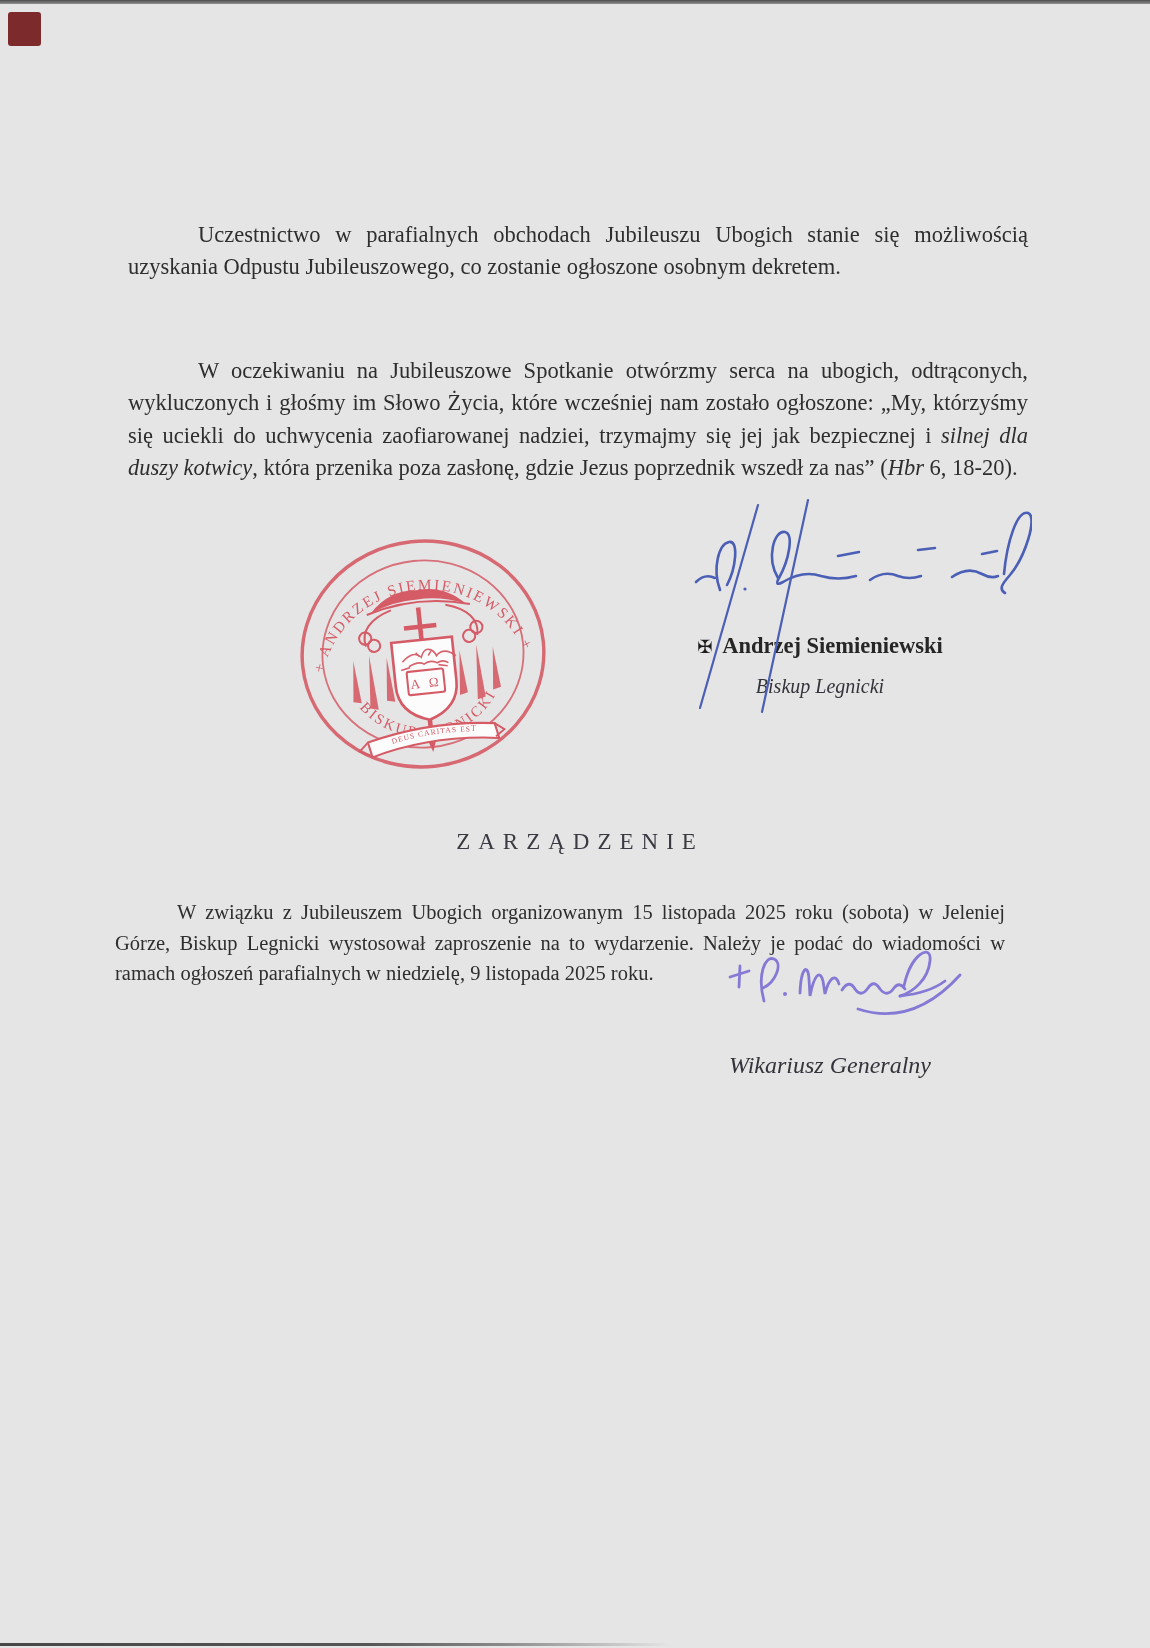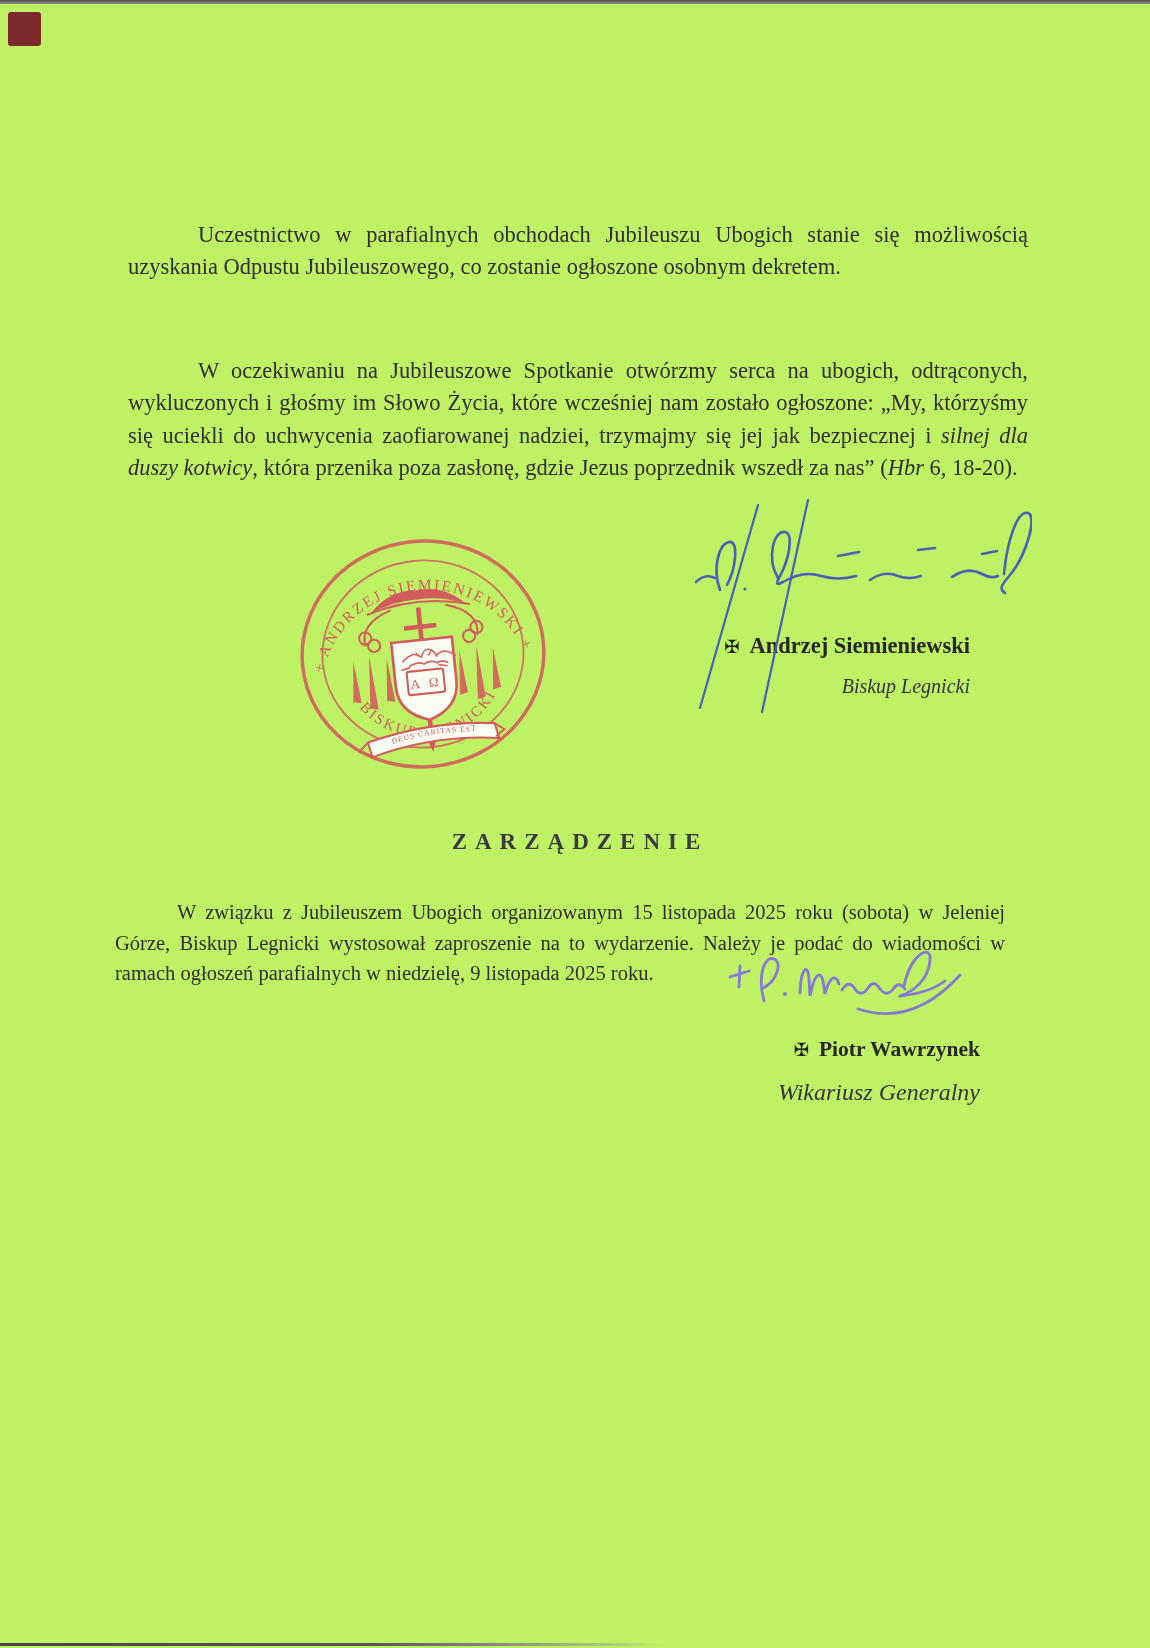--- a/index.html
+++ b/index.html
@@ -1,44 +1,44 @@
 <!DOCTYPE html>
 <html style="--stamp-color: #d4505c; --ink-1: #4a5fb5; --ink-2: #8579d6; --corner-color: #7c2a2b;"><head>
 <meta charset="utf-8">
 <style>
   html,body{margin:0;padding:0;background:#ffffff;}
   .page{
-    position:relative;width:1150px;height:1648px;background:#bef264;
+    position:relative;width:1150px;height:1648px;background:#e5e5e5;
     font-family:"Liberation Serif", serif;color:#2d2d2d;overflow:hidden;
   }
   .scan-top-bar{position:absolute;left:0;top:0;width:100%;height:4px;
     background:linear-gradient(to bottom,#4d4d4d,#909090);}
   .scan-bottom-line{position:absolute;left:0;bottom:2px;height:3px;width:670px;
     background:linear-gradient(to right,#474747 0%,#565656 55%,#8a8a8a 75%,rgba(140,140,140,0) 100%);}
   .corner-mark{position:absolute;left:8px;top:12px;width:33px;height:34px;border-radius:3px;
     background:var(--corner-color,#7c2a2b);}
   .body-par{
     position:absolute;text-align:justify;color:#2e2e2e;
   }
   .p1,.p2{left:128px;width:900px;font-size:22.5px;line-height:32.5px;text-indent:70px;}
   .p1{top:196px;}
   .p2{top:332px;}
   .p3{left:115px;width:890px;font-size:20.5px;line-height:30.5px;text-indent:62px;top:876px;margin-top:21px;}
   .it{font-style:italic;}
   .heading{
     position:absolute;left:124px;top:829px;width:912px;text-align:center;
-    font-size:23px;letter-spacing:8px;color:#3a3a42;font-weight:700;
+    font-size:23px;letter-spacing:8px;color:#3a3a42;font-weight:400;
   }
   .stamp-wrap{position:absolute;left:298px;top:536px;width:250px;height:236px;
     transform:rotate(-6deg);color:var(--stamp-color,#d4505c);opacity:.92;}
   .stamp-wrap svg{width:100%;height:100%;}
   .sig-svg{position:absolute;z-index:3;}
   .sig1{left:652px;top:472px;width:380px;height:250px;color:var(--ink-1,#4a5fb5);}
   .sig2{left:708px;top:933px;width:270px;height:110px;color:var(--ink-2,#8579d6);}
-  .sig-block{position:absolute;text-align:right;z-index:1;}
+  .sig-block{position:absolute;text-align:center;z-index:1;}
   .sig-block .name{font-weight:700;color:#262626;}
   .sig-block .title{font-style:italic;color:#33333b;}
   .sig-block-1{left:670px;top:632px;width:300px;}
   .sig-block-1 .name{font-size:22.5px;line-height:28px;}
   .sig-block-1 .title{font-size:20px;margin-top:14px;}
   .sig-block-2{left:680px;top:1036px;width:300px;}
   .sig-block-2 .name{font-size:21.5px;line-height:27px;}
   .sig-block-2 .title{font-size:24px;margin-top:16px;}
   .cross-glyph{font-family:"DejaVu Sans", sans-serif;font-size:18px;margin-right:10px;color:#1d1d1d;}
 </style>
@@ -155,18 +155,17 @@
       <circle cx="77" cy="61" r="2" fill="currentColor" stroke="none"></circle>
       <path d="M 92 60 C 93 34 100 30 101 46 L 102 63 C 106 42 112 36 115 48 L 117 61 C 121 44 128 40 131 51"></path>
       <path d="M 134 57 q 7 -11 13 -1 q 6 9 13 -1 q 6 -9 12 1 q 7 9 14 -1 q 5 -7 11 1"></path>
       <path d="M 196 53 C 203 20 224 10 222 28 C 220 47 205 59 192 63"></path>
       <path d="M 192 63 q 29 -3 45 -15"></path>
       <path d="M 150 76 Q 205 94 252 42"></path>
     </g>
   </svg>
 
   <div class="sig-block sig-block-2">
-    <div class="name"><span class="cross-glyph">✠</span><span>Piotr Wawrzynek</span></div>
     <div class="title">Wikariusz Generalny</div>
   </div>
 
   <div class="scan-bottom-line"></div>
 </div>
 
 </body></html>

